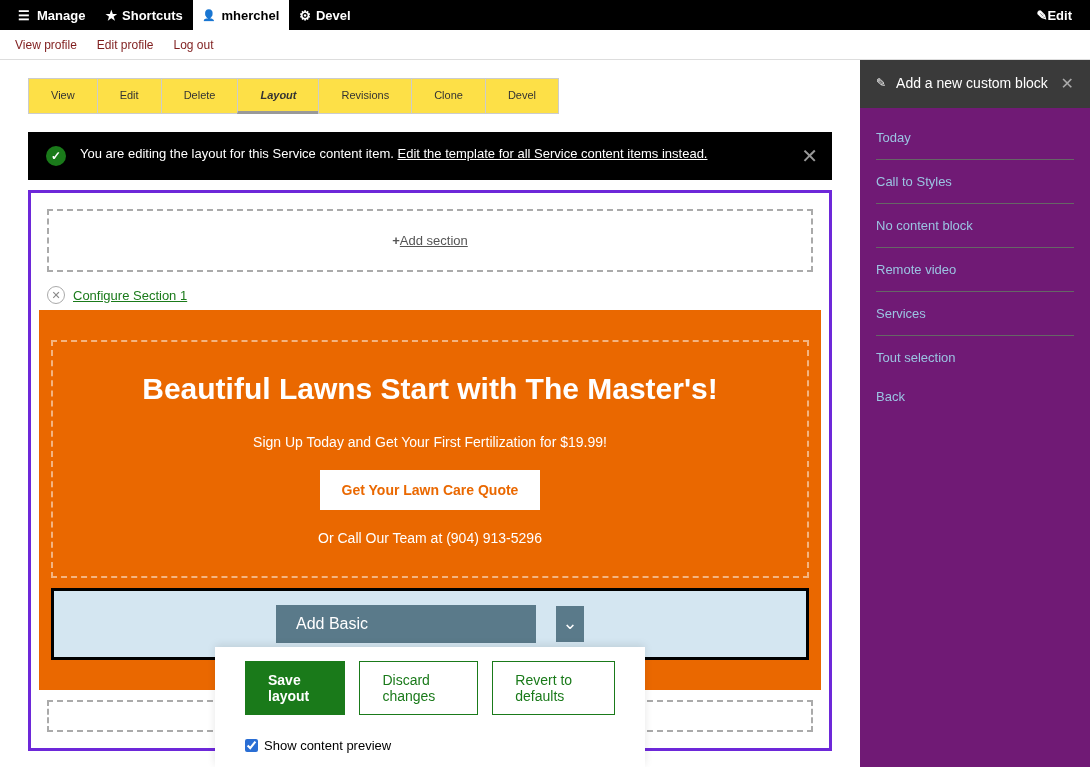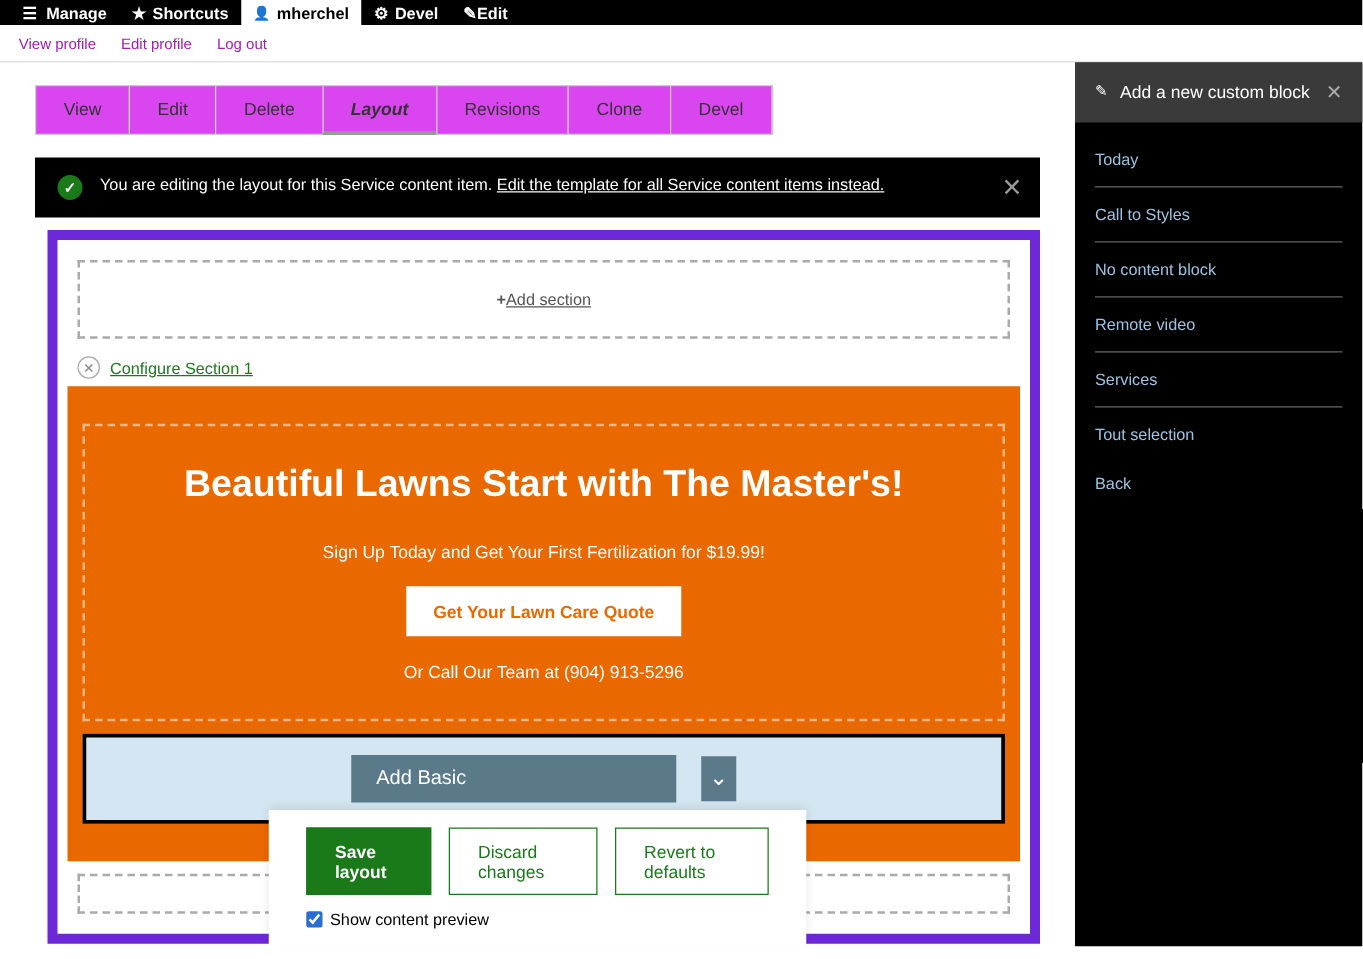--- a/index.html
+++ b/index.html
@@ -1,79 +1,79 @@
 <!DOCTYPE html>
 <html><head>
 <meta charset="utf-8">
 <style>
 * { box-sizing: border-box; margin: 0; padding: 0; }
 body { font-family: -apple-system, BlinkMacSystemFont, "Segoe UI", Arial, sans-serif; font-size: 13px; background: #fff; width: 1090px; height: 767px; overflow: hidden; position: relative; }
 
 
-.admin-bar { background: #000; color: #fff; height: 20px; display: flex; align-items: center; padding: 0 8px; justify-content: flex-start; }
+.admin-bar { background: #000; color: #fff; height: 30px; display: flex; align-items: center; padding: 0 8px; justify-content: space-between; }
 .admin-bar-left { display: flex; align-items: center; height: 100%; }
 .admin-item { display: flex; align-items: center; padding: 0 10px; height: 100%; cursor: pointer; font-weight: bold; font-size: 13px; }
 .admin-item.active { background: #fff; color: #000; }
 .admin-item .icon { margin-right: 5px; display: inline-flex; }
 .admin-bar-right { display: flex; align-items: center; }
 .edit-link { display: flex; align-items: center; padding: 0 10px; cursor: pointer; font-weight: bold; }
 
 
 .secondary-bar { background: #fff; border-bottom: 1px solid #ddd; padding: 0 15px; height: 30px; display: flex; align-items: center; gap: 20px; }
-.secondary-bar a { color: #a21caf; text-decoration: none; font-size: 12px; cursor: pointer; }
+.secondary-bar a { color: #7f1d1d; text-decoration: none; font-size: 12px; cursor: pointer; }
 
 
 .main-container { display: flex; height: calc(100% - 60px); }
 .content-area { flex: 1; padding: 18px 28px; overflow: hidden; position: relative; }
 
 
 .tabs { display: flex; margin-bottom: 18px; }
-.tabs .tab { border: 1px solid #ccc; padding: 10px 22px; background: #d946ef; color: #333; font-size: 14px; cursor: pointer; margin-right: -1px; }
+.tabs .tab { border: 1px solid #ccc; padding: 10px 22px; background: #fde047; color: #333; font-size: 11px; cursor: pointer; margin-right: -1px; }
 .tabs .tab.active { font-weight: bold; border-bottom: 3px solid #999; font-style: italic; }
 
 
 .status-msg { background: #000; color: #fff; padding: 14px 18px; display: flex; align-items: flex-start; position: relative; margin-bottom: 10px; }
 .status-msg .check { width: 20px; height: 20px; background: #1a7a1a; border-radius: 50%; display: flex; align-items: center; justify-content: center; margin-right: 14px; flex-shrink: 0; }
 .status-msg .check::after { content: "✓"; color: #fff; font-size: 12px; font-weight: bold; }
 .status-msg .msg-text { flex: 1; }
 .status-msg .msg-text a { color: #fff; text-decoration: underline; }
 .status-msg .close { position: absolute; right: 14px; top: 50%; transform: translateY(-50%); cursor: pointer; color: #999; font-size: 20px; }
 
 
-.layout-wrapper { border: 8px solid #6d28d9; padding: 8px; margin-left: 10px; }
+.layout-wrapper { border: 3px solid #6d28d9; padding: 8px; }
 .add-section-region { border: 2px dashed #aaa; padding: 22px; text-align: center; margin: 8px; }
 .add-section-link { color: #555; text-decoration: underline; cursor: pointer; font-size: 13px; }
 .add-section-link::before { content: "+ "; font-weight: bold; text-decoration: none; display: inline-block; }
 
 .section-header { display: flex; align-items: center; gap: 8px; padding: 6px 8px; }
 .remove-section { width: 18px; height: 18px; border: 1px solid #aaa; border-radius: 50%; display: flex; align-items: center; justify-content: center; cursor: pointer; font-size: 11px; color: #888; }
 .configure-link { color: #1a7a1a; text-decoration: underline; cursor: pointer; font-size: 13px; }
 
 .orange-section { background: #ea6800; padding: 30px 10px; color: #fff; text-align: center; }
 .orange-inner { border: 2px dashed rgba(255,255,255,0.5); padding: 30px; margin: 0 2px 10px 2px; }
 .hero-title { font-size: 30px; font-weight: bold; margin-bottom: 28px; }
 .hero-sub { font-size: 14px; margin-bottom: 20px; }
 .hero-btn { display: inline-block; background: #fff; color: #ea6800; padding: 12px 22px; font-size: 14px; font-weight: bold; margin-bottom: 20px; cursor: pointer; }
 .hero-call { font-size: 14px; }
 
 .add-block-row { background: #d4e6f1; border: 3px solid #000; padding: 14px; margin: 0 2px; display: flex; justify-content: center; align-items: center; gap: 20px; }
 .add-block-btn { background: #5a7a8a; color: #fff; padding: 10px 20px; font-size: 16px; min-width: 260px; text-align: left; cursor: pointer; }
 .add-block-dd { background: #5a7a8a; color: #fff; padding: 8px 8px; cursor: pointer; display: flex; align-items: center; justify-content: center; width: 28px; height: 36px; }
 
 
-.action-bar { position: absolute; bottom: 0; left: 50%; transform: translateX(-50%); background: #fff; padding: 14px 30px; display: flex; flex-direction: column; gap: 12px; box-shadow: 0 -2px 8px rgba(0,0,0,0.1); }
+.action-bar { position: absolute; bottom: 0; left: 50%; transform: translateX(-50%); background: #fff; padding: 14px 30px; display: flex; flex-direction: column; gap: 23px; box-shadow: 0 -2px 8px rgba(0,0,0,0.1); }
 .action-buttons { display: flex; gap: 14px; }
 .btn { padding: 10px 22px; border: 1px solid; cursor: pointer; font-size: 14px; }
 .btn-primary { background: #1a7a1a; color: #fff; border-color: #1a7a1a; font-weight: bold; }
 .btn-secondary { background: #fff; color: #1a7a1a; border-color: #1a7a1a; }
 .preview-check { display: flex; align-items: center; gap: 6px; }
 .preview-check input { accent-color: #2a6ed4; }
 
 
-.side-panel { width: 230px; background: #000000; color: #fff; display: flex; flex-direction: column; }
+.side-panel { width: 230px; background: #701a75; color: #fff; display: flex; flex-direction: column; }
 .panel-header { background: #3a3a3a; padding: 14px 16px; display: flex; align-items: flex-start; gap: 10px; position: relative; }
 .panel-header .title { flex: 1; font-size: 14px; line-height: 1.4; }
 .panel-header .pencil { font-size: 12px; margin-top: 2px; }
 .panel-header .close-panel { cursor: pointer; color: #aaa; font-size: 16px; }
 .panel-body { padding: 8px 16px; }
 .panel-link { display: block; padding: 14px 0; border-bottom: 1px solid #666; color: #9bc4e2; font-size: 13px; cursor: pointer; }
 .panel-link.last { border-bottom: none; }
 .back-link { display: block; padding: 10px 0; color: #9bc4e2; font-size: 13px; cursor: pointer; }
 
 .hamburger { display: inline-block; width: 14px; }

